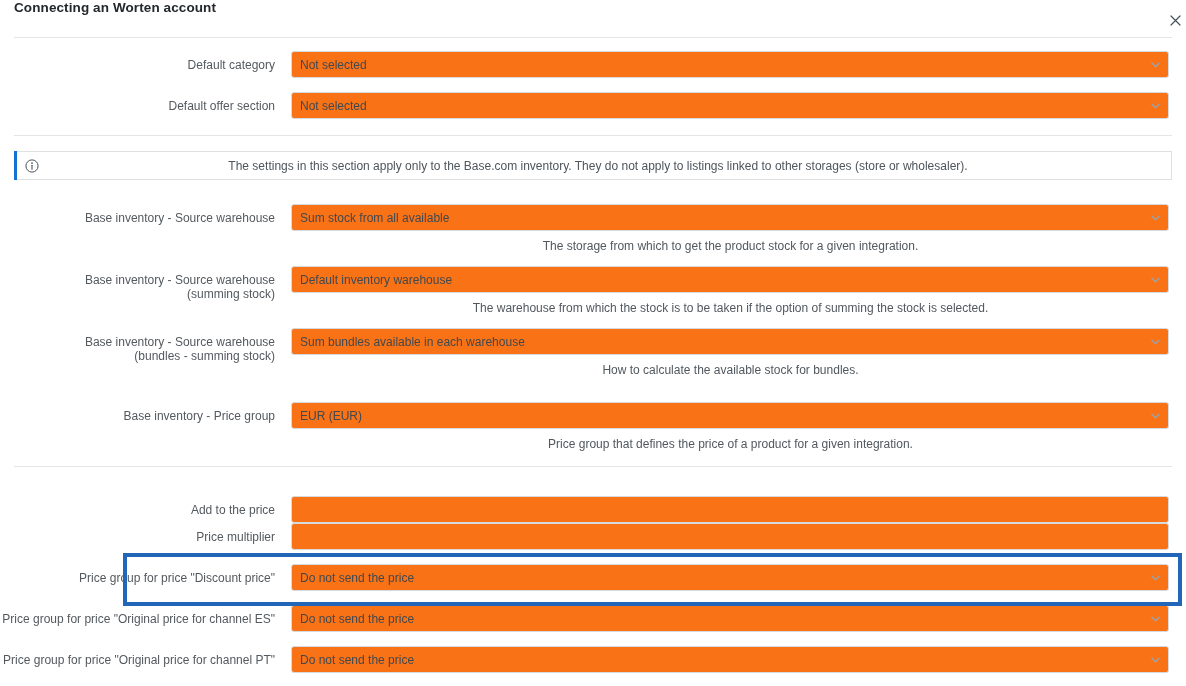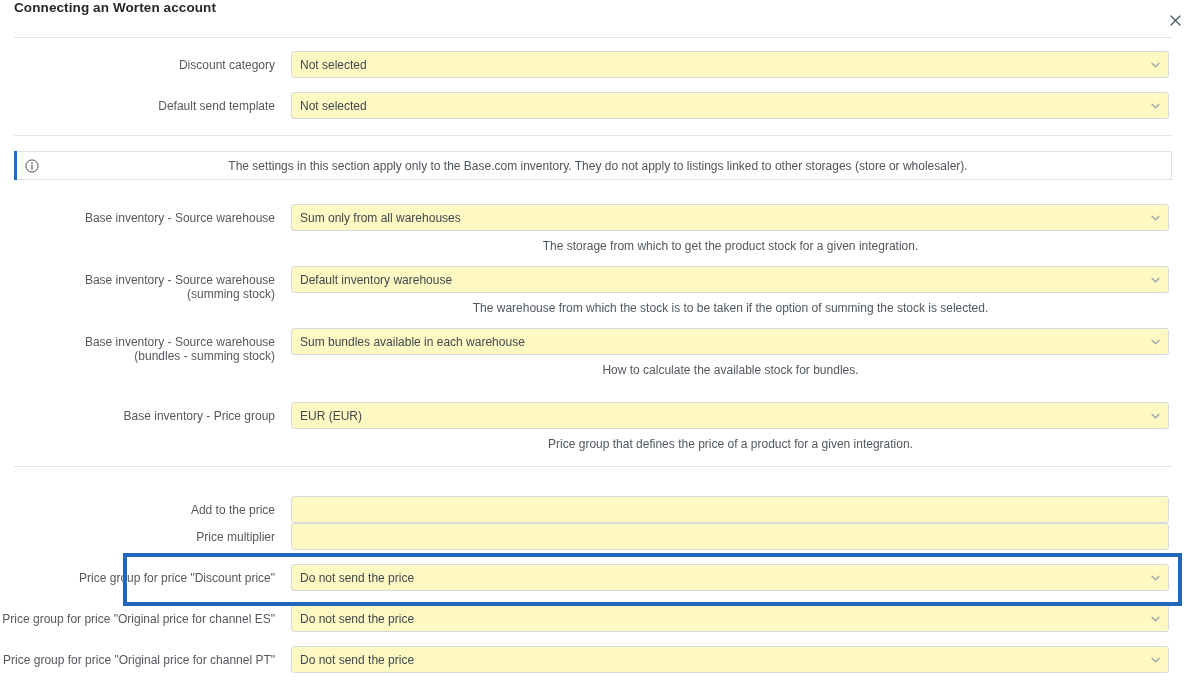--- a/index.html
+++ b/index.html
@@ -80,21 +80,21 @@
     flex: 1 1 auto;
     padding-right: 17px;
   }
 
   .input-box {
     position: relative;
     width: 100%;
     height: 27px;
     border: 1px solid #d5dade;
     border-radius: 3px;
-    background: #fef9c3;
+    background: #f97316;
     display: flex;
     align-items: center;
     padding: 0 24px 0 8px;
     font-size: 12px;
     color: #41484e;
     cursor: pointer;
   }
   .input-box.text-input { cursor: text; padding-right: 8px; }
 
   .chevron {
@@ -179,35 +179,35 @@
       <svg width="11" height="11" viewBox="0 0 11 11" aria-hidden="true">
         <path d="M1 1 L10 10 M10 1 L1 10" stroke="currentColor" stroke-width="1.2" fill="none" stroke-linecap="round"></path>
       </svg>
     </div>
   </div>
   <div class="header-divider"></div>
 
   <div class="form-body" style="padding-top:14px;">
 
     <div class="field-row" style="margin-bottom:14px;">
-      <div class="field-label">Discount category</div>
+      <div class="field-label">Default category</div>
       <div class="field-control">
         <div class="input-box">
           <span>Not selected</span>
           <span class="chevron">
             <svg width="9" height="6" viewBox="0 0 9 6">
                 <path d="M1 1.3 L4.5 4.7 L8 1.3" stroke="currentColor" stroke-width="1.3" fill="none" stroke-linecap="round" stroke-linejoin="round"></path>
               </svg>
           </span>
         </div>
       </div>
     </div>
 
     <div class="field-row">
-      <div class="field-label">Default send template</div>
+      <div class="field-label">Default offer section</div>
       <div class="field-control">
         <div class="input-box">
           <span>Not selected</span>
           <span class="chevron">
             <svg width="9" height="6" viewBox="0 0 9 6">
                 <path d="M1 1.3 L4.5 4.7 L8 1.3" stroke="currentColor" stroke-width="1.3" fill="none" stroke-linecap="round" stroke-linejoin="round"></path>
               </svg>
           </span>
         </div>
       </div>
@@ -226,21 +226,21 @@
     </span>
     <span class="info-text">The settings in this section apply only to the Base.com inventory. They do not apply to listings linked to other storages (store or wholesaler).</span>
   </div>
 
   <div class="form-body" style="padding-top:24px;">
 
     <div class="field-row">
       <div class="field-label">Base inventory - Source warehouse</div>
       <div class="field-control">
         <div class="input-box">
-          <span>Sum only from all warehouses</span>
+          <span>Sum stock from all available</span>
           <span class="chevron">
             <svg width="9" height="6" viewBox="0 0 9 6">
                 <path d="M1 1.3 L4.5 4.7 L8 1.3" stroke="currentColor" stroke-width="1.3" fill="none" stroke-linecap="round" stroke-linejoin="round"></path>
               </svg>
           </span>
         </div>
         <div class="help-text">The storage from which to get the product stock for a given integration.</div>
       </div>
     </div>
 

